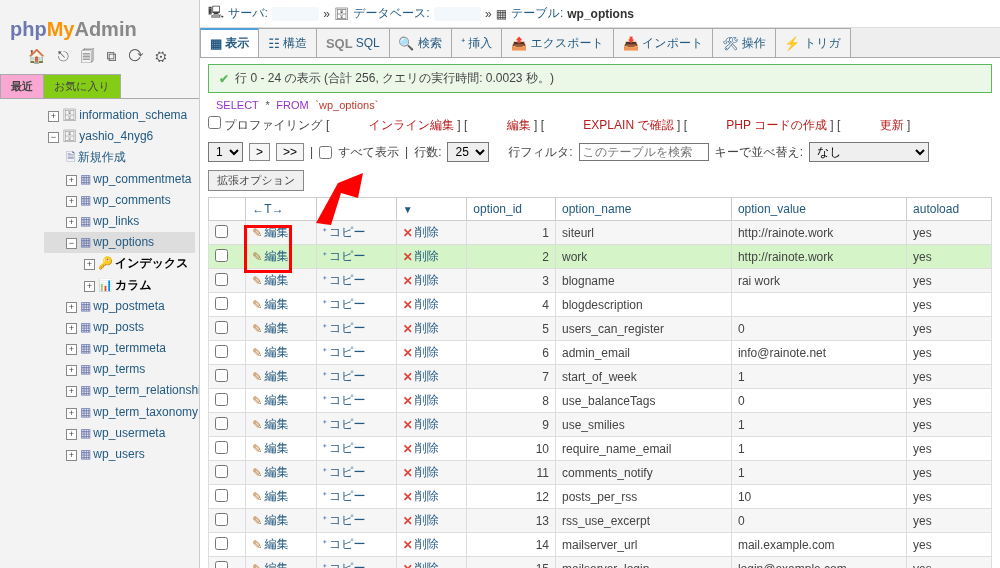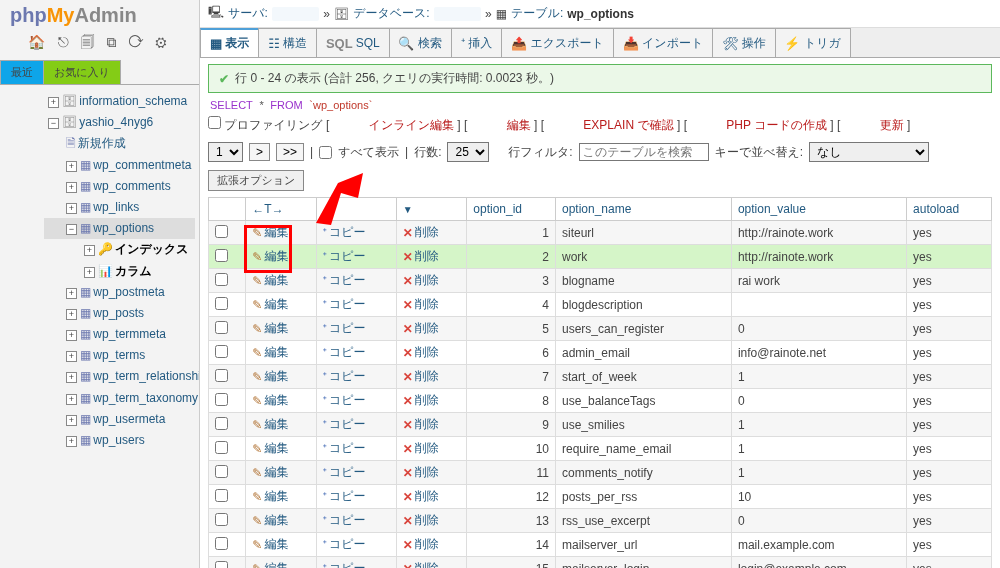--- a/index.html
+++ b/index.html
@@ -1,28 +1,28 @@
 <!DOCTYPE html>
 <html><head>
 <meta charset="utf-8">
 <style>
 * { margin: 0; padding: 0; box-sizing: border-box; font-family: sans-serif; }
 body { font-size: 12px; color: #444; background: #fff; }
 #container { display: flex; width: 1000px; height: 568px; overflow: hidden; }
 
 
 #sidebar { width: 200px; background: #f3f3f3; border-right: 1px solid #ccc; display: flex; flex-direction: column; }
-#logo { padding: 4px 10px 3px; font-size: 20px; font-weight: bold; }
+#logo { padding: 18px 10px 3px; font-size: 20px; font-weight: bold; }
 #logo .php { color: #6C78AF; }
 #logo .my { color: #F89406; }
 #logo .admin { color: #888; }
 #logo-icons { text-align: center; padding: 2px 0 4px; letter-spacing: 4px; font-size: 14px; color: #555; }
 #tabs-nav { border-bottom: 1px solid #aaa; display: flex; }
 #tabs-nav .tab { padding: 4px 10px; border: 1px solid #aaa; border-bottom: none; background: #84cc16; margin-right: -1px; font-size: 11px; }
-#tabs-nav .tab.active { background: #0ea5e9; }
+#tabs-nav .tab.active { background: #f9a8d4; font-weight: bold; }
 #tree { padding: 6px 4px; overflow: auto; font-size: 12px; line-height: 1.6; margin-left: 40px; }
 #tree .node { white-space: nowrap; padding: 1px 0; }
 #tree .ind1 { padding-left: 4px; }
 #tree .ind2 { padding-left: 22px; }
 #tree .ind3 { padding-left: 40px; }
 #tree .toggle { display: inline-block; width: 11px; height: 11px; border: 1px solid #888; text-align: center; line-height: 9px; font-size: 9px; margin-right: 3px; background: #fff; cursor: pointer; }
 #tree .dbicon { color: #888; margin-right: 2px; }
 #tree .tblicon { color: #6C78AF; margin-right: 2px; }
 #tree .selected { background: #ddd; }
 #tree a { color: #235a81; text-decoration: none; }
@@ -38,21 +38,21 @@
 #toptabs { display: flex; background: #eee; border-bottom: 1px solid #aaa; }
 #toptabs .tt { padding: 5px 9px; border: 1px solid #aaa; border-bottom: none; margin-right: -1px; background: #f3f3f3; font-size: 12px; display: flex; align-items: center; gap: 3px; color: #235a81; cursor: pointer; }
 #toptabs .tt.active { background: #fff; font-weight: bold; border-top: 2px solid #4fa0d8; }
 #toptabs .ic { font-size: 13px; }
 
 #content { flex: 1; overflow: auto; padding: 6px 8px; }
 
 .msgbox { border: 1px solid #5cb85c; background: #ebf8e8; padding: 5px 10px; margin-bottom: 6px; display: flex; align-items: center; gap: 6px; }
 .msgbox::before { content: "✔"; color: #5cb85c; font-weight: bold; }
 
-.sql { color: #555; font-family: monospace; font-size: 11px; margin: 4px 2px; }
+.sql { color: #555; font-family: monospace; font-size: 11px; margin: 4px 8px; }
 .sql .kw { color: #9932CC; }
 .sql .str { color: #c0392b; }
 
 .actions-line { margin: 3px 0 8px; font-size: 12px; }
 .actions-line a { color: #b91c1c; text-decoration: none; margin-left: 36px; }
 
 .nav-row { display: flex; align-items: center; gap: 6px; margin: 4px 0 8px; flex-wrap: wrap; }
 .nav-row select, .nav-row input[type=text] { border: 1px solid #777; padding: 1px 3px; font-size: 12px; }
 .nav-row .btn, .btn-soft { border: 1px solid #888; background: #f6f6f6; padding: 1px 6px; font-size: 12px; cursor: pointer; }
 

